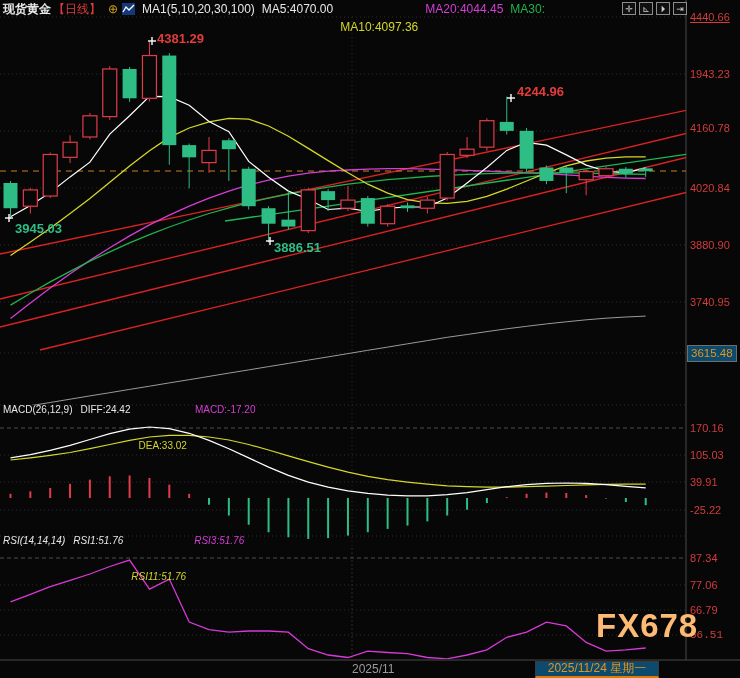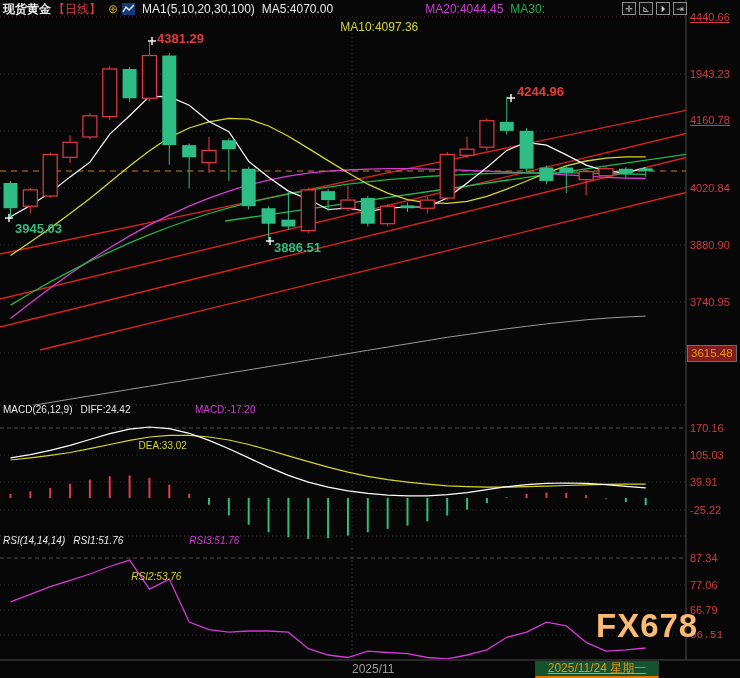--- a/index.html
+++ b/index.html
@@ -13,25 +13,25 @@
   .t-magenta{color:#d53ed5;} .t-green{color:#21b24b;}
   #toolbar{position:absolute;top:2px;left:622px;display:flex;gap:3px;z-index:6;}
   .tbtn{width:14px;height:13px;border:1px solid #8d8d8d;background:#101010;color:#cfcfcf;
         font-size:9px;line-height:12px;text-align:center;cursor:pointer;box-sizing:border-box;}
   #macd-header,#rsi-header{position:absolute;left:3px;display:flex;font-size:10px;
         white-space:nowrap;z-index:5;}
   #macd-header{top:404px;} #rsi-header{top:535px;font-style:italic;}
   #macd-header span,#rsi-header span{margin-right:8px;}
   .ylab{position:absolute;left:690px;width:50px;font-size:11px;color:#d23c3c;z-index:4;}
   #min-price-box{position:absolute;left:687px;top:345px;padding:0 3px;border:1px solid #6e6e6e;
-        background:#7f1d1d;color:#e8941a;font-size:11.5px;line-height:15px;z-index:4;}
+        background:#0c4a6e;color:#e8941a;font-size:11.5px;line-height:15px;z-index:4;}
   #month-label{position:absolute;left:352px;top:662px;color:#9a9a9a;font-size:12px;z-index:4;}
   #date-box{position:absolute;left:535px;top:661px;width:122px;height:14px;text-align:center;
-        color:#e8941a;font-size:12px;line-height:13px;background:#14532d;
-        border:1px solid #3a3a3a;border-bottom:2px solid #e07b00;box-sizing:content-box;z-index:4;text-decoration:underline;}
+        color:#e8941a;font-size:12px;line-height:13px;background:#0c4a6e;
+        border:1px solid #3a3a3a;border-bottom:2px solid #e07b00;box-sizing:content-box;z-index:4;}
   #watermark{position:absolute;left:596px;top:607px;font-size:33px;font-weight:bold;
         color:#fdba74;letter-spacing:1px;z-index:7;}
   .icon-plus{color:#c99b1d;font-size:12px;}
   .mini-chart-icon{display:inline-block;width:13px;height:12px;margin-right:6px;}
 </style>
 </head>
 <body>
 
 <div id="root">
 
@@ -294,28 +294,28 @@
   <div id="macd-header">
     <span class="t-white">MACD(26,12,9)</span>
     <span class="t-white">DIFF:24.42</span>
     <span class="t-yellow">DEA:33.02</span>
     <span class="t-magenta">MACD:-17.20</span>
   </div>
 
   <div id="rsi-header">
     <span class="t-white">RSI(14,14,14)</span>
     <span class="t-white">RSI1:51.76</span>
-    <span class="t-yellow">RSI2:53.76</span>
+    <span class="t-yellow">RSI11:51.76</span>
     <span class="t-magenta">RSI3:51.76</span>
   </div>
 
   <div id="right-axis">
       <div class="ylab" style="top: 11px; text-decoration: underline;">4440.66</div>
       <div class="ylab" style="top: 68px;">1943.23</div>
-      <div class="ylab" style="top: 114px; text-decoration: underline;">4160.78</div>
+      <div class="ylab" style="top: 122px;">4160.78</div>
       <div class="ylab" style="top: 182px;">4020.84</div>
       <div class="ylab" style="top: 239px;">3880.90</div>
       <div class="ylab" style="top: 296px;">3740.95</div>
       <div class="ylab" style="top: 422px;">170.16</div>
       <div class="ylab" style="top: 449px;">105.03</div>
       <div class="ylab" style="top: 476px;">39.91</div>
       <div class="ylab" style="top: 504px;">-25.22</div>
       <div class="ylab" style="top: 552px;">87.34</div>
       <div class="ylab" style="top: 579px;">77.06</div>
       <div class="ylab" style="top: 604px;">66.79</div>

